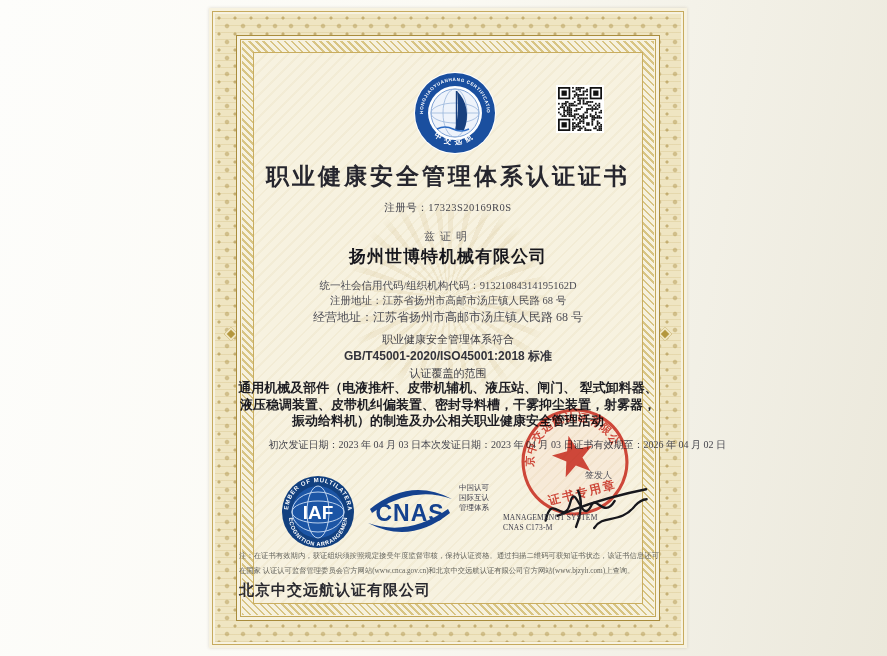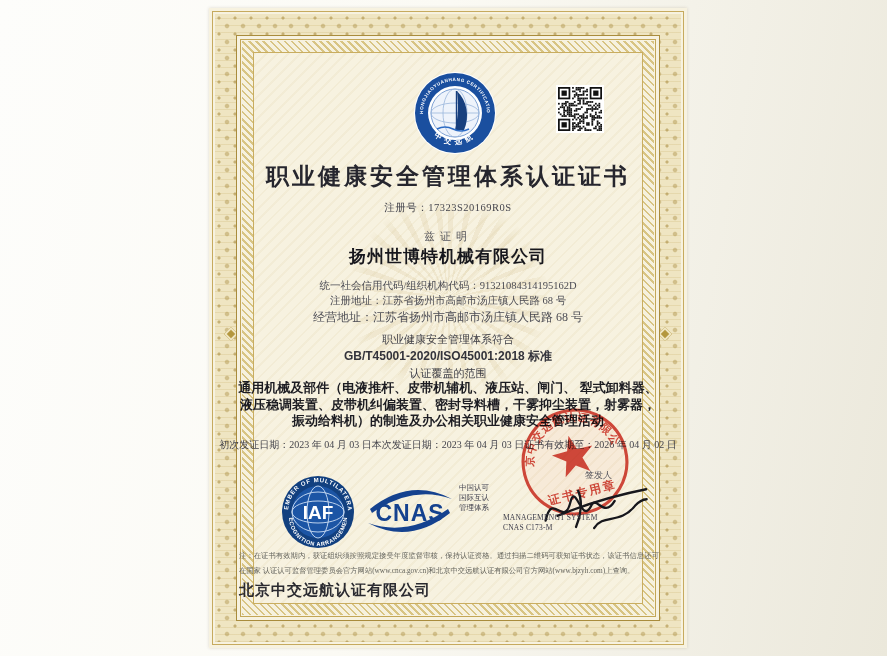--- a/index.html
+++ b/index.html
@@ -55,22 +55,22 @@
   .attest{top:221px;font-size:11px;color:#55555c;letter-spacing:5px;}
   .company{top:237px;font-size:17px;font-weight:700;font-family:"Liberation Sans",sans-serif;color:#17171d;letter-spacing:1px;}
   .code{top:271px;font-size:10.5px;color:#4c4c54;}
   .regaddr{top:286px;font-size:10.5px;color:#4c4c54;}
   .bizaddr{top:301px;font-size:12px;color:#4c4c54;}
   .sysline{top:324px;font-size:11px;color:#3e3e46;}
   .stdline{top:340px;font-size:12px;font-weight:700;font-family:"Liberation Sans",sans-serif;color:#33333b;}
   .scopehead{top:358px;font-size:11px;color:#3e3e46;}
   .scope{left:29px;top:372px;width:420px;text-align:center;font-size:13px;line-height:16.5px;
          font-weight:700;font-family:Liberation Sans, sans-serif;color:#1c1c22;}
-  .dates{left:0;top:430px;width:100%;display:flex;justify-content:center;gap:0;
-         font-size:10px;color:#44444c;}
+  .dates{left:0;top:430px;width:100%;display:flex;justify-content:flex-end;gap:0;
+         font-size:10px;color:#44444c;padding-left:39px;}
   .stamp{left:310px;top:398px;width:112px;height:112px;transform:rotate(-14deg);opacity:.92;mix-blend-mode:multiply;}
   .issuer{left:376px;top:461px;font-size:9px;color:#55555c;}
   .sig{left:326px;top:470px;width:118px;height:58px;transform:rotate(-3deg);}
   .iaf{left:72px;top:467px;width:74px;height:74px;}
   .cnas{left:157px;top:477px;width:88px;height:52px;}
   .cnastext{left:250px;top:475px;font-size:7.5px;line-height:10px;color:#3b3b49;}
   .cnastext .en{letter-spacing:.2px;margin-left:44px;}
   .fineprint{left:30px;top:540px;width:420px;font-size:7.3px;line-height:15px;color:#63635c;text-align:justify;}
   .footer{left:30px;right:28px;top:573px;display:flex;align-items:flex-end;justify-content:space-between;}
   .footer .fname{font-size:15px;font-weight:700;color:#2a2a30;letter-spacing:1px;}

